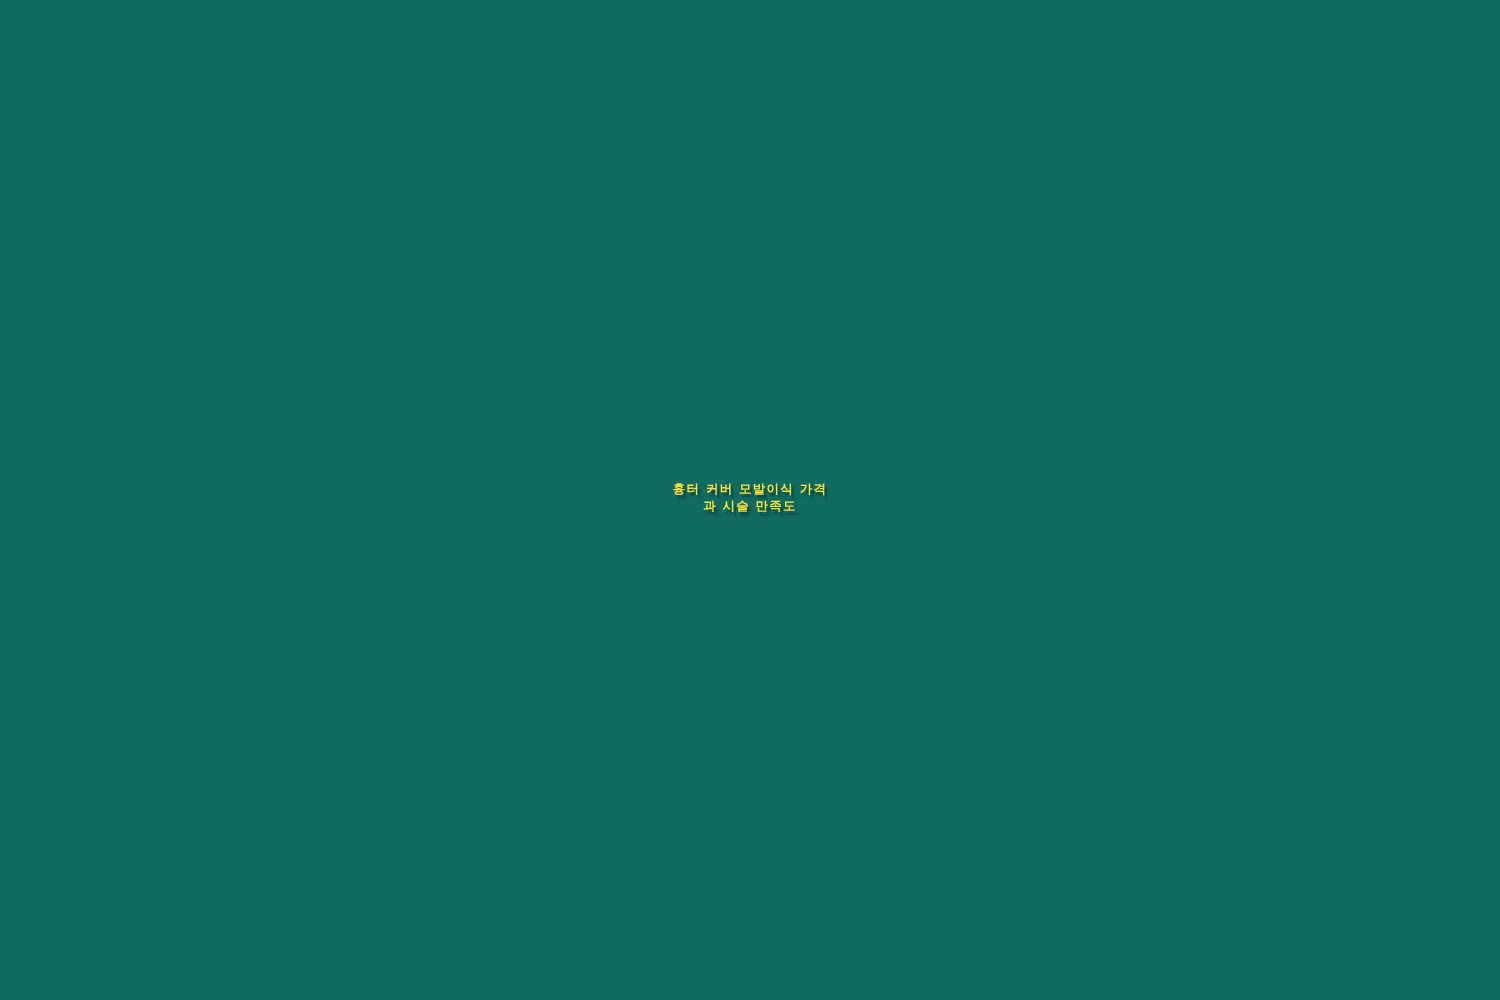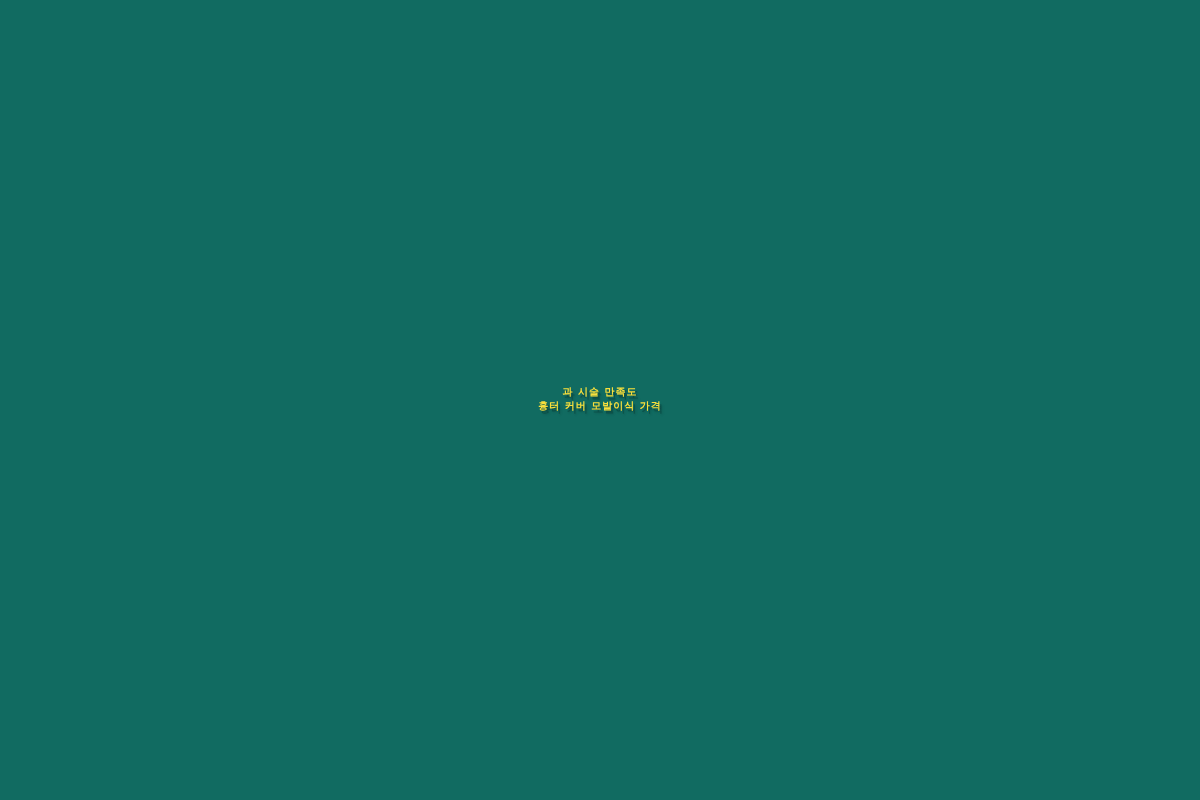--- a/index.html
+++ b/index.html
@@ -58,19 +58,19 @@
     font-size: 96px;
   }
 </style>
 </head>
 <body>
 
 <div id="thumbnail-card" style="background-color: rgb(17, 107, 97);">
 
   <div id="title-block">
 
+    <span class="title-line" id="title-line-1" style="color: rgb(248, 223, 60); text-shadow: rgba(10, 62, 56, 0.55) 2px 3px 0px, rgba(10, 62, 56, 0.3) 3px 4px 2px; font-size: 10px;">흉터 커버 모발이식 가격</span>
+
     <span class="title-line" id="title-line-2" style="color: rgb(248, 223, 60); text-shadow: rgba(10, 62, 56, 0.55) 2px 3px 0px, rgba(10, 62, 56, 0.3) 3px 4px 2px; font-size: 10px;">과 시술 만족도</span>
-
-    <span class="title-line" id="title-line-1" style="color: rgb(248, 223, 60); text-shadow: rgba(10, 62, 56, 0.55) 2px 3px 0px, rgba(10, 62, 56, 0.3) 3px 4px 2px; font-size: 10px;">흉터 커버 모발이식 가격</span>
 
   </div>
 
 </div>
 
 </body></html>

